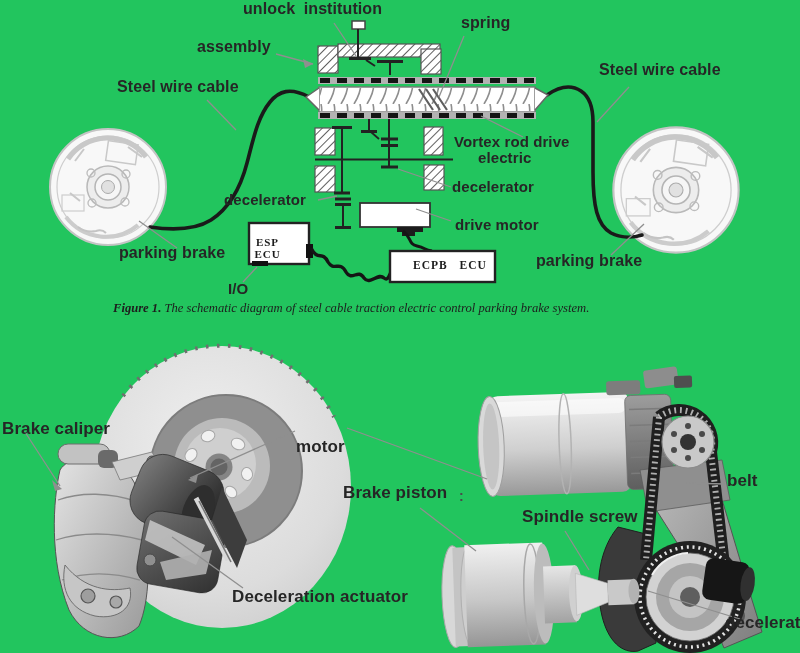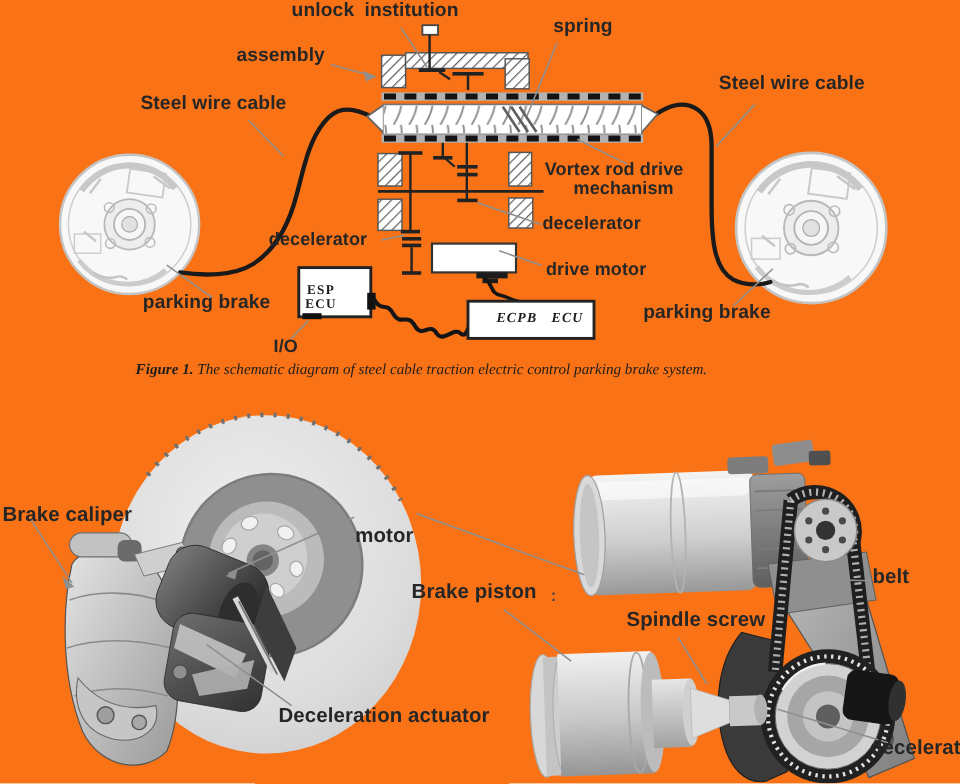--- a/index.html
+++ b/index.html
@@ -1,17 +1,17 @@
 <!DOCTYPE html>
 <html><head>
 <meta charset="utf-8">
 <style>
   html,body{margin:0;padding:0;background:#ffffff;}
   .stage{
-    position:relative;width:800px;height:653px;background:#f97316;
+    position:relative;width:800px;height:653px;background:#22c55e;
     overflow:hidden;font-family:"Liberation Sans",sans-serif;
   }
   .stage svg{position:absolute;left:0;top:0;}
   .lab{
     position:absolute;white-space:nowrap;font-weight:600;color:#262626;
     font-family:"Liberation Sans",sans-serif;letter-spacing:0.1px;line-height:1.05;
   }
   .fs16{font-size:16px;}
   .fs15{font-size:15px;}
   .fs17{font-size:17px;}
@@ -314,26 +314,26 @@
       </g>
     </g>
   </svg>
 
   <div class="lab fs16" style="left:243px;top:1px;word-spacing:4px;">unlock institution</div>
   <div class="lab fs16" style="left:197px;top:39px;">assembly</div>
   <div class="lab fs16" style="left:461px;top:15px;">spring</div>
   <div class="lab fs16" style="left:117px;top:79px;">Steel wire cable</div>
   <div class="lab fs16" style="left:599px;top:62px;">Steel wire cable</div>
   <div class="lab fs15" style="left:454px;top:134px;">Vortex rod drive</div>
-  <div class="lab fs15" style="left:478px;top:150px;">mechanism</div>
+  <div class="lab fs15" style="left:478px;top:150px;">electric</div>
   <div class="lab fs15" style="left:224px;top:192px;">decelerator</div>
   <div class="lab fs15" style="left:452px;top:179px;">decelerator</div>
   <div class="lab fs15" style="left:455px;top:217px;">drive motor</div>
   <div class="ecu" style="left:249px;top:236px;width:37px;font-size:11px;">ESP ECU</div>
-  <div class="ecu" style="left:390px;top:259px;width:120px;font-size:11.5px;word-spacing:8px;font-style:italic;">ECPB ECU</div>
+  <div class="ecu" style="left:390px;top:259px;width:120px;font-size:11.5px;word-spacing:8px;">ECPB ECU</div>
   <div class="lab fs15" style="left:228px;top:281px;">I/O</div>
   <div class="lab fs16" style="left:119px;top:245px;">parking brake</div>
   <div class="lab fs16" style="left:536px;top:253px;">parking brake</div>
 
   <div class="caption">
     <span class="capb">Figure 1.</span><span> The schematic diagram of steel cable traction electric control parking brake system.</span>
   </div>
 
   <div class="lab fs17" style="left:2px;top:420px;">Brake caliper</div>
   <div class="lab fs17" style="left:296px;top:438px;">motor</div>

